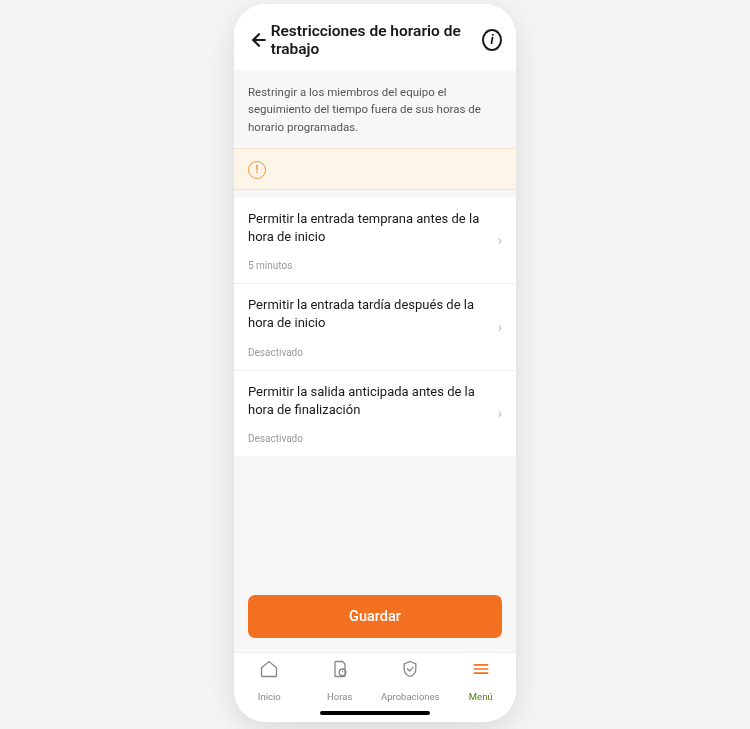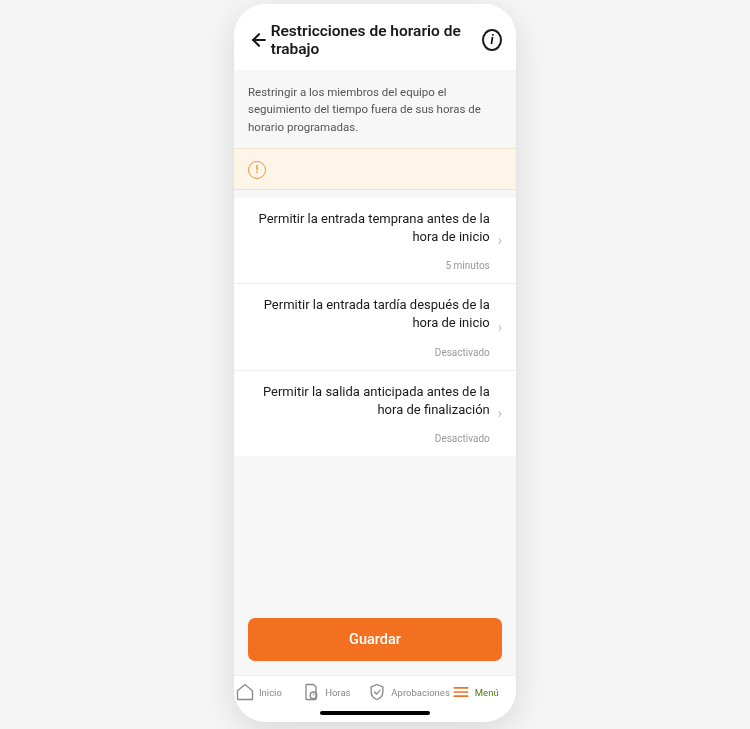--- a/index.html
+++ b/index.html
@@ -111,21 +111,20 @@
       margin-top: 8px;
       background: #fff;
     }
     .option-row {
       padding: 12px 14px;
       border-bottom: 1px solid #eee;
       display: flex;
       align-items: center;
       justify-content: space-between;
       cursor: pointer;
-      text-align: right;
     }
     .option-row:last-child {
       border-bottom: none;
     }
     .option-text {
       flex: 1;
       min-width: 0;
     }
     .option-title {
       font-size: 13px;
@@ -161,23 +160,23 @@
     }
     .tab-bar {
       display: flex;
       border-top: 1px solid #eee;
       background: #fff;
       padding: 6px 0 2px 0;
     }
     .tab-item {
       flex: 1;
       display: flex;
-      flex-direction: row;
-      align-items: center;
-      gap: 3px;
+      flex-direction: column;
+      align-items: center;
+      gap: 12px;
       cursor: pointer;
       color: #888;
     }
     .tab-item.active {
       color: #4d7c0f;
     }
     .tab-icon {
       width: 22px;
       height: 20px;
       display: flex;

